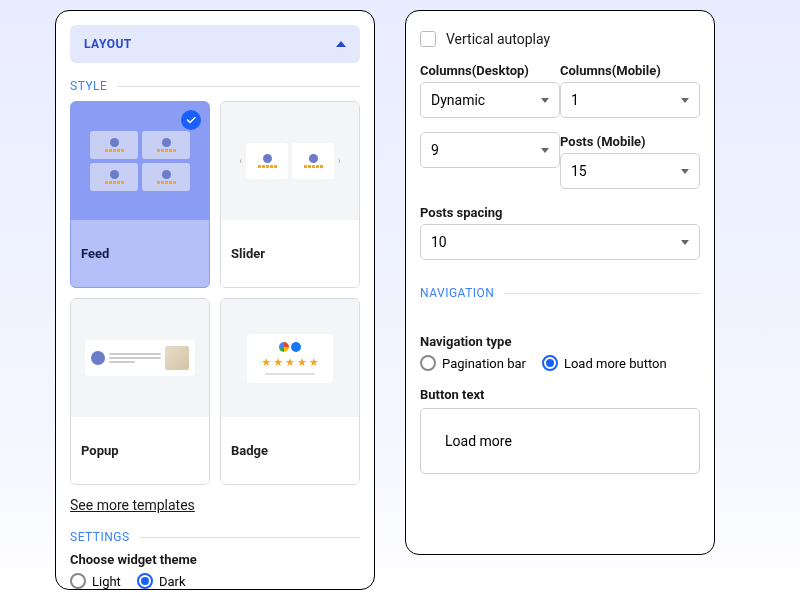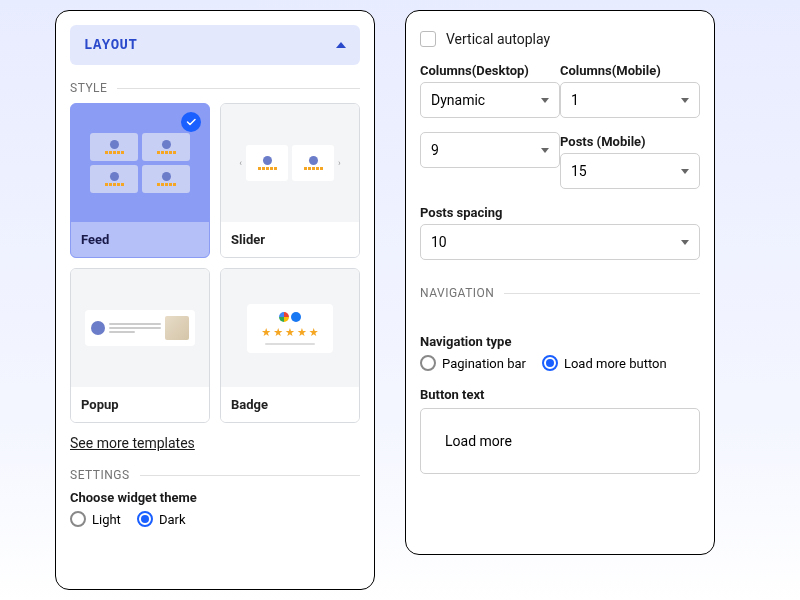--- a/index.html
+++ b/index.html
@@ -24,36 +24,36 @@
 
 .accordion {
   background: #e3e8fd;
   border-radius: 6px;
   padding: 12px 14px;
   display: flex;
   justify-content: space-between;
   align-items: center;
   cursor: pointer;
 }
-.accordion-title { color: #2b4acb; font-weight: 700; font-size: 14px; letter-spacing: 0.5px; font-family: Liberation Mono, monospace; }
+.accordion-title { color: #2b4acb; font-weight: 700; font-size: 12px; letter-spacing: 0.5px; }
 .chevron-up {
   width: 0; height: 0;
   border-left: 5px solid transparent;
   border-right: 5px solid transparent;
   border-bottom: 6px solid #2b4acb;
 }
 .chevron-down-sm {
   width: 0; height: 0;
   border-left: 4px solid transparent;
   border-right: 4px solid transparent;
   border-top: 5px solid #666;
 }
 
 .section-label {
-  color: #737373;
+  color: #3b82f6;
   font-size: 12px;
   letter-spacing: 0.5px;
   margin: 16px 0 8px 0;
   display: flex;
   align-items: center;
 }
 .section-label::after {
   content: "";
   flex: 1;
   height: 1px;
@@ -75,21 +75,21 @@
 }
 .card-thumb {
   height: 118px;
   background: #f4f5f7;
   display: flex;
   align-items: center;
   justify-content: center;
   position: relative;
 }
 .card-label {
-  padding: 10px 10px;
+  padding: 26px 10px;
   font-weight: 700;
   font-size: 13px;
   color: #222;
   background: #fff;
 }
 .card.selected { background: #8b9cf4; border-color: #8b9cf4; }
 .card.selected .card-thumb { background: #8b9cf4; }
 .card.selected .card-label { background: #b5c0f8; color: #1a1a4a; }
 
 .checkmark-badge {

